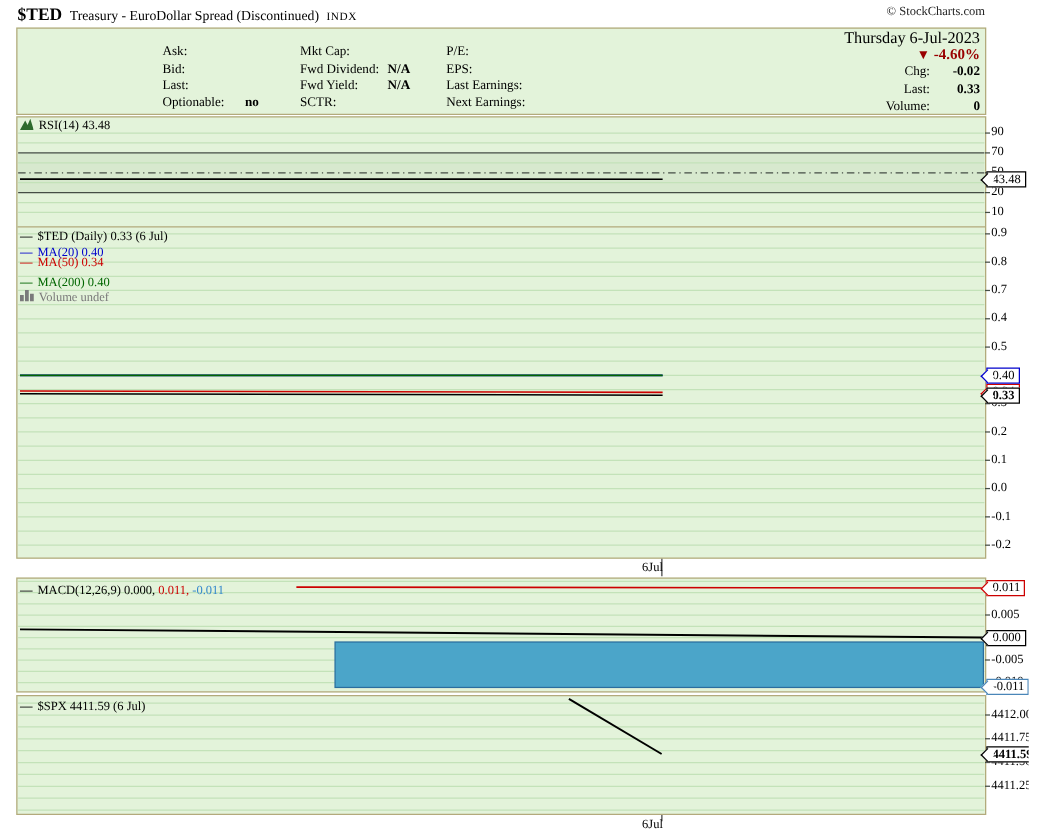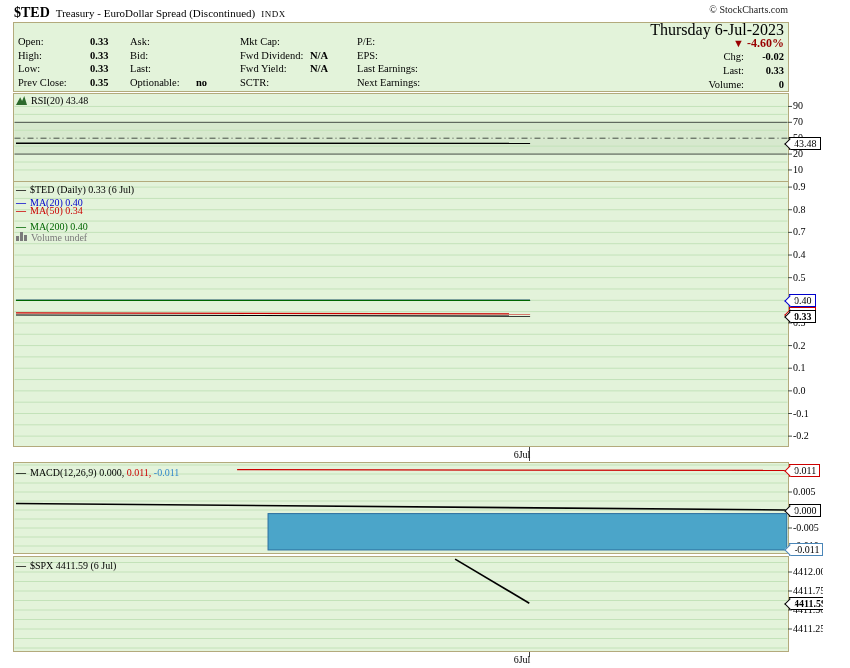--- a/index.html
+++ b/index.html
@@ -22,21 +22,21 @@
   #quote-panel{top:22px;height:70px;font-size:10.5px;}
   .qcol{position:absolute;top:12px;line-height:13.7px;white-space:nowrap;}
   .qcol .ql{display:inline-block;}
   .qcol .qv{font-weight:bold;}
   #qc1{left:4px;}  #qc1 .ql{width:72px;}
   #qc2{left:116px;}#qc2 .ql{width:66px;}
   #qc3{left:226px;}#qc3 .ql{width:70px;}
   #qc4{left:343px;}
   #qright{position:absolute;right:4px;top:0px;text-align:right;line-height:13.7px;white-space:nowrap;}
   #qright .qvr{display:inline-block;width:40px;font-weight:bold;text-align:right;}
-  #qright .qdate{font-size:16px;}
+  #qright .qdate{font-size:13px;}
   .pct-row{color:#990000;font-weight:bold;font-size:12px;}
   .pct-row .tri{font-size:11px;margin-right:3px;}
   
   .lgd{position:absolute;z-index:4;font-size:10px;white-space:nowrap;}
   .dash{font-weight:bold;margin-right:4px;}
   .rsi-icon{display:inline-block;width:11px;height:9px;background:#2d6a2d;
             clip-path:polygon(0 100%,38% 15%,55% 55%,75% 0,100% 100%);
             margin-right:4px;vertical-align:-1px;}
   .vol-icon{display:inline-block;width:11px;height:9px;position:relative;margin-right:4px;}
   .vol-icon i{position:absolute;bottom:0;width:2.5px;background:#7a7a7a;}
@@ -62,26 +62,20 @@
 <body>
 
 <div class="page" id="page">
 
   <div class="hdr">
     <span class="sym">$TED</span><span class="desc">Treasury - EuroDollar Spread (Discontinued)</span><span class="exch">INDX</span>
     <span class="copy">© StockCharts.com</span>
   </div>
 
   <div class="panel" id="quote-panel">
-    <div class="qcol" id="qc1">
-      <div><span class="ql">Open:</span><span class="qv">0.33</span></div>
-      <div><span class="ql">High:</span><span class="qv">0.33</span></div>
-      <div><span class="ql">Low:</span><span class="qv">0.33</span></div>
-      <div><span class="ql">Prev Close:</span><span class="qv">0.35</span></div>
-    </div>
     <div class="qcol" id="qc2">
       <div><span class="ql">Ask:</span><span class="qv"></span></div>
       <div><span class="ql">Bid:</span><span class="qv"></span></div>
       <div><span class="ql">Last:</span><span class="qv"></span></div>
       <div><span class="ql">Optionable:</span><span class="qv">no</span></div>
     </div>
     <div class="qcol" id="qc3">
       <div><span class="ql">Mkt Cap:</span><span class="qv"></span></div>
       <div><span class="ql">Fwd Dividend:</span><span class="qv">N/A</span></div>
       <div><span class="ql">Fwd Yield:</span><span class="qv">N/A</span></div>
@@ -104,21 +98,21 @@
 
   <div class="panel" id="block1">
     <div class="divider"></div>
   </div>
 
   <div class="panel" id="macd-panel"></div>
 
   <div class="panel" id="spx-panel"></div>
 
   <div class="lgd" style="left:16px;top:95px;">
-    <span class="rsi-icon"></span><span>RSI(20) 43.48</span>
+    <span class="rsi-icon"></span><span>RSI(14) 43.48</span>
   </div>
 
   <div class="lgd" style="left:16px;top:184px;">
     <span class="dash" style="color:#000;">—</span><span>$TED (Daily) 0.33 (6 Jul)</span>
   </div>
   <div class="lgd" style="left:16px;top:196.5px;color:#0000cc;">
     <span class="dash">—</span><span>MA(20) 0.40</span>
   </div>
   <div class="lgd" style="left:16px;top:205px;color:#cc0000;">
     <span class="dash">—</span><span>MA(50) 0.34</span>

